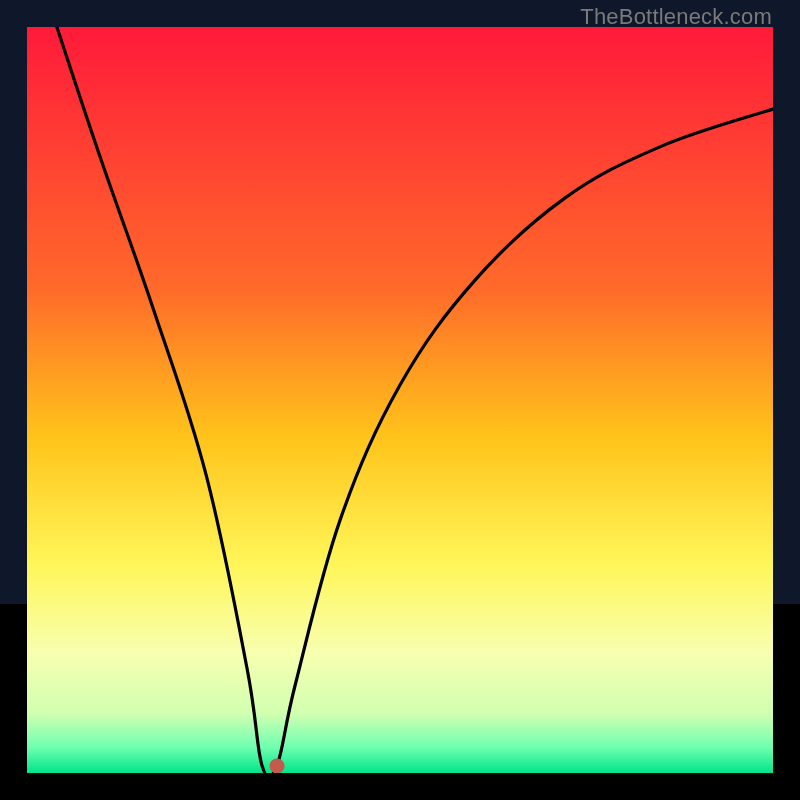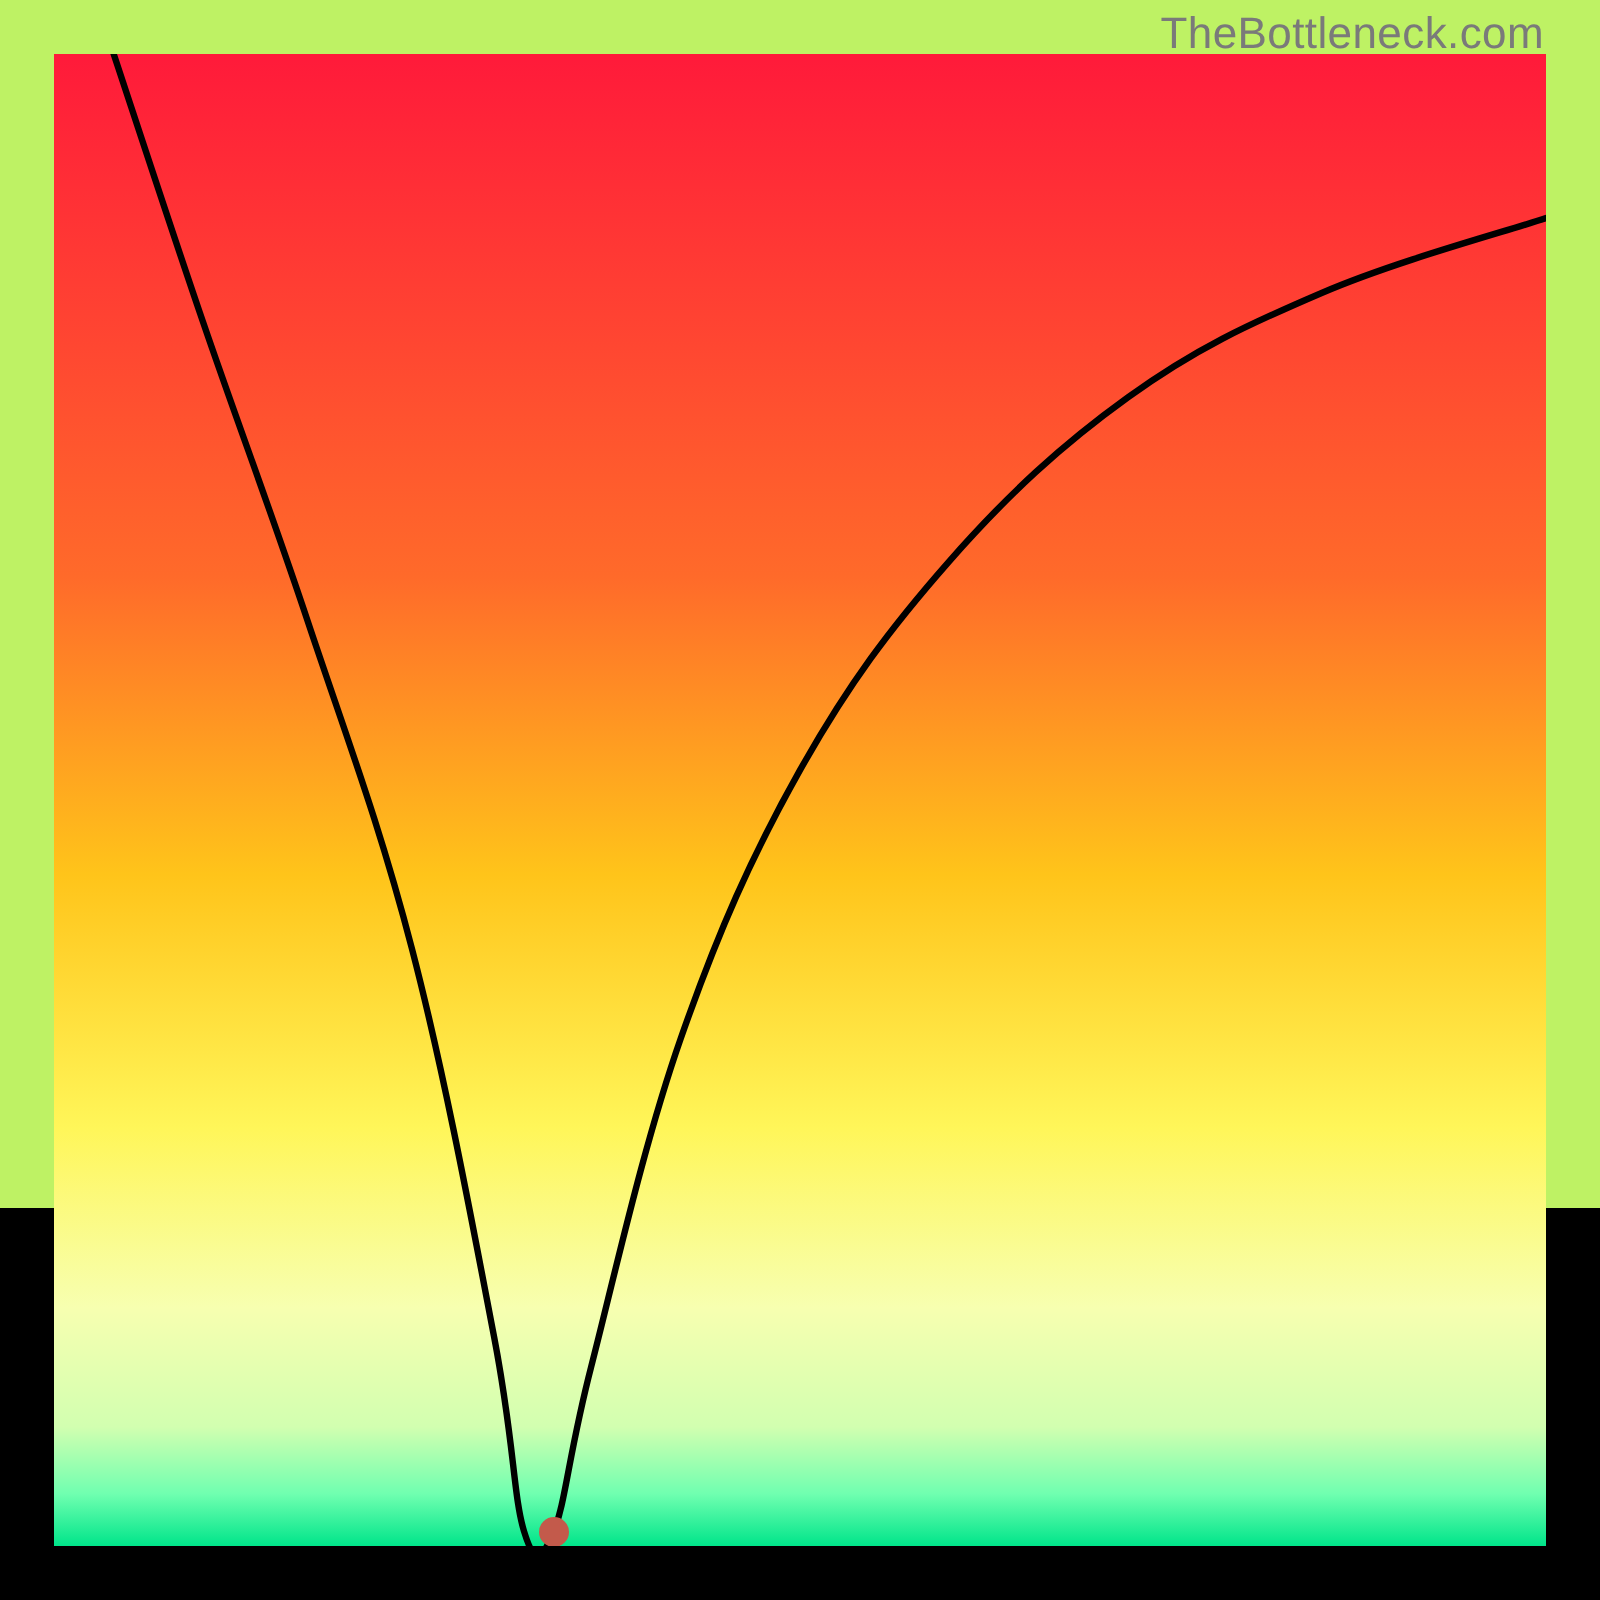--- a/index.html
+++ b/index.html
@@ -10,21 +10,21 @@
     position: relative;
     font-family: Arial, Helvetica, sans-serif;
     overflow: hidden;
   }
   .frame {
     position: absolute;
     left: 0;
     top: 0;
     width: 800px;
     height: 604px;
-    background: #bef264;
+    background: #0f172a;
   }
   .plot-area {
     position: absolute;
     left: 27px;
     top: 27px;
     width: 746px;
     height: 746px;
     overflow: hidden;
   }
   .gradient {

